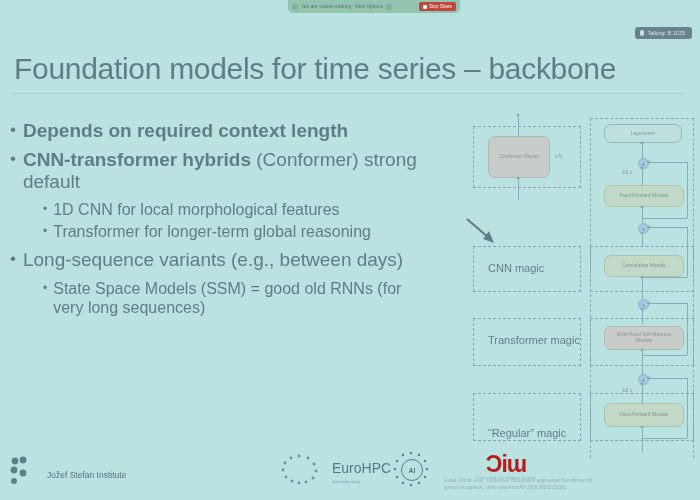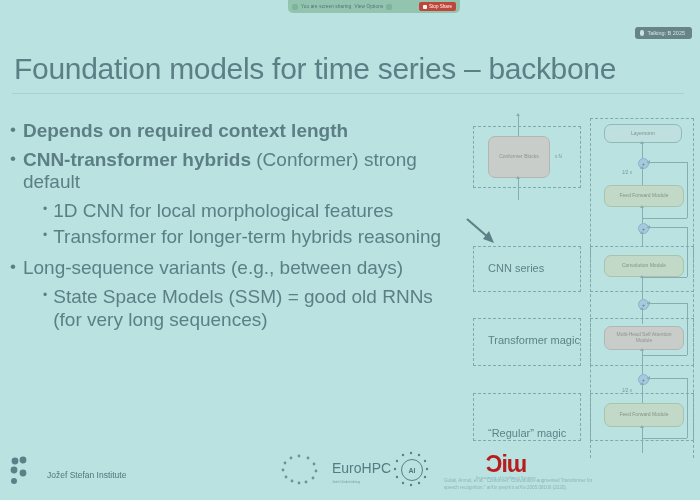--- a/index.html
+++ b/index.html
@@ -43,21 +43,21 @@
   #title-rule{position:absolute;left:12px;top:47px;width:672px;height:1px;background:#a6d3d2;}
   
   #bullets{position:absolute;left:10px;top:74px;width:452px;}
   .b1{display:flex;align-items:flex-start;margin-bottom:7px;line-height:1.16;}
   .b1 .dot{font-size:17px;line-height:19px;margin-right:7px;color:#5c7f86;flex:none;}
   .b1 .txt{font-size:19px;color:#5c7f86;font-weight:300;}
   .b1.bold .txt{font-weight:bold;}
   .sub{margin-left:33px;}
   .b2{display:flex;align-items:flex-start;margin-bottom:3px;line-height:1.2;}
   .b2 .dot{font-size:12px;line-height:18px;margin-right:6px;color:#5c7f86;flex:none;}
-  .b2 .txt{font-size:19px;color:#5c7f86;font-weight:300;}
+  .b2 .txt{font-size:16px;color:#5c7f86;font-weight:300;}
   .lead{font-weight:bold;}
   
   #diagram{position:absolute;left:466px;top:66px;width:228px;height:345px;}
   .dash-out{position:absolute;border:1.2px dashed #7fa9ad;box-sizing:border-box;}
   .mod{
     position:absolute;box-sizing:border-box;
     border:1px solid #8bb5b8;border-radius:7px;
     display:flex;align-items:center;justify-content:center;text-align:center;
     font-size:5px;color:#7b9496;line-height:1.15;padding:1px 3px;
   }
@@ -131,21 +131,21 @@
       <span class="txt"><span class="lead">CNN-transformer hybrids</span><span> (Conformer) strong default</span></span>
     </div>
 
     <div class="sub">
       <div class="b2">
         <span class="dot">•</span>
         <span class="txt">1D CNN for local morphological features</span>
       </div>
       <div class="b2">
         <span class="dot">•</span>
-        <span class="txt">Transformer for longer-term hybrids reasoning</span>
+        <span class="txt">Transformer for longer-term global reasoning</span>
       </div>
     </div>
 
     <div class="b1" style="margin-top:8px;">
       <span class="dot">•</span>
       <span class="txt" style="max-width:385px;display:inline-block;">Long-sequence variants (e.g., between days)</span>
     </div>
 
     <div class="sub">
       <div class="b2">
@@ -193,21 +193,21 @@
 
     <div class="plus" style="left:172px;top:111px;">+</div>
     <div class="hline" style="left:181px;top:115px;width:40px;"></div>
     <div class="arw-l" style="left:181px;top:113px;"></div>
     <div class="vline" style="left:221px;top:115px;height:50px;"></div>
     <div class="hline" style="left:176px;top:165px;width:45px;"></div>
     <div class="vline" style="left:176px;top:120px;height:15px;"></div>
     <div class="arw" style="left:174px;top:119px;"></div>
 
     <div class="dash-out" style="left:7px;top:134px;width:108px;height:46px;"></div>
-    <span class="lbl" style="left:22px;top:150px;">CNN series</span>
+    <span class="lbl" style="left:22px;top:150px;">CNN magic</span>
     <div class="dash-out" style="left:124px;top:134px;width:104px;height:46px;"></div>
     <div class="mod greenish" style="left:138px;top:143px;width:80px;height:22px;">Convolution Module</div>
     <div class="vline" style="left:176px;top:165px;height:22px;"></div>
     <div class="arw" style="left:174px;top:163px;"></div>
 
     <div class="plus" style="left:172px;top:187px;">+</div>
     <div class="hline" style="left:181px;top:191px;width:40px;"></div>
     <div class="arw-l" style="left:181px;top:189px;"></div>
     <div class="vline" style="left:221px;top:191px;height:52px;"></div>
     <div class="hline" style="left:176px;top:243px;width:45px;"></div>

